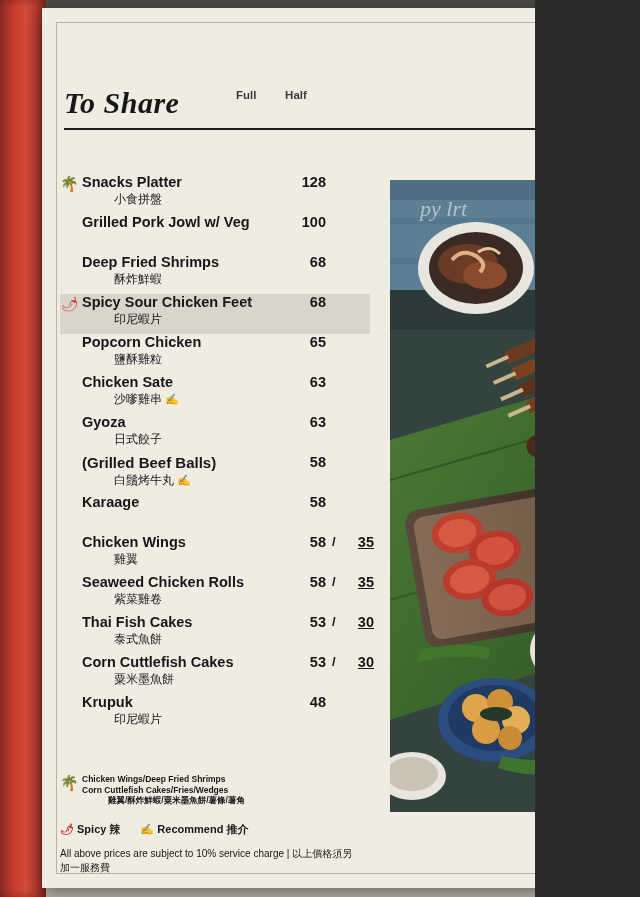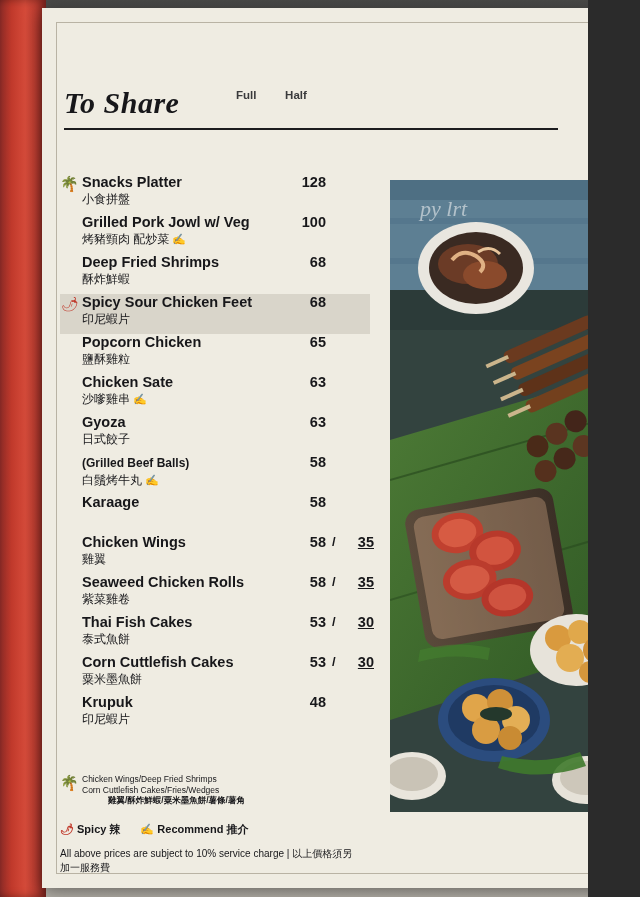--- a/index.html
+++ b/index.html
@@ -2,21 +2,21 @@
 <html><head>
 <meta charset="utf-8">
 <style>
   html, body {
     margin: 0;
     padding: 0;
     background: #2b2b2b;
   }
   #page {
     position: relative;
-    width: 588px;
+    width: 535px;
     height: 897px;
     overflow: hidden;
     background: #c4b5fd;
     font-family: "Liberation Sans", sans-serif;
   }
   
   .bg-surface {
     position: absolute;
     inset: 0;
     background: linear-gradient(180deg,#4a4a48 0%, #6a6761 12%, #8d8a82 35%, #a8a49c 70%, #b9b5ad 100%);
@@ -104,29 +104,30 @@
     width: 212px;
   }
   .en {
     font-size: 14.5px;
     font-weight: bold;
     color: #17171a;
     line-height: 17px;
     white-space: nowrap;
   }
   .en .note {
-    font-size: 12px;
+    font-size: 15px;
     font-weight: bold;
   }
   .zh {
     font-size: 12px;
     color: #17171a;
     line-height: 15px;
     margin-top: 1px;
     white-space: nowrap;
+    margin-left: 32px;
   }
   .zh .rec { font-size: 11px; color:#333; }
   .price-full {
     position: absolute;
     left: 238px; top: 0;
     width: 28px;
     text-align: right;
     font-size: 14.5px;
     font-weight: bold;
     color: #17171a;
@@ -161,21 +162,21 @@
   }
   .fn-icon {
     position: absolute;
     left: 0; top: 0;
     width: 18px;
     text-align: left;
   }
   .fn-text {
     margin-left: 22px;
     font-size: 8.5px;
-    font-weight: normal;
+    font-weight: bold;
     line-height: 10.5px;
     color: #17171a;
   }
   .fn-text.zhfn { font-weight: bold; padding-left: 26px; }
   .legend {
     position: relative;
     margin-top: 16px;
     font-size: 11px;
     font-weight: bold;
     color: #17171a;
@@ -224,21 +225,20 @@
           <div class="marker palm">🌴</div>
           <div class="names">
             <div class="en">Snacks Platter</div>
             <div class="zh"><span>小食拼盤</span></div>
           </div>
           <div class="price-full">128</div>
         </div>
         <div class="item">
           <div class="names">
             <div class="en">Grilled Pork Jowl w/ Veg</div>
-            <div class="zh"><span>烤豬頸肉 配炒菜</span><span class="rec"> ✍</span></div>
           </div>
           <div class="price-full">100</div>
         </div>
         <div class="item">
           <div class="names">
             <div class="en">Deep Fried Shrimps</div>
             <div class="zh"><span>酥炸鮮蝦</span></div>
           </div>
           <div class="price-full">68</div>
         </div>

